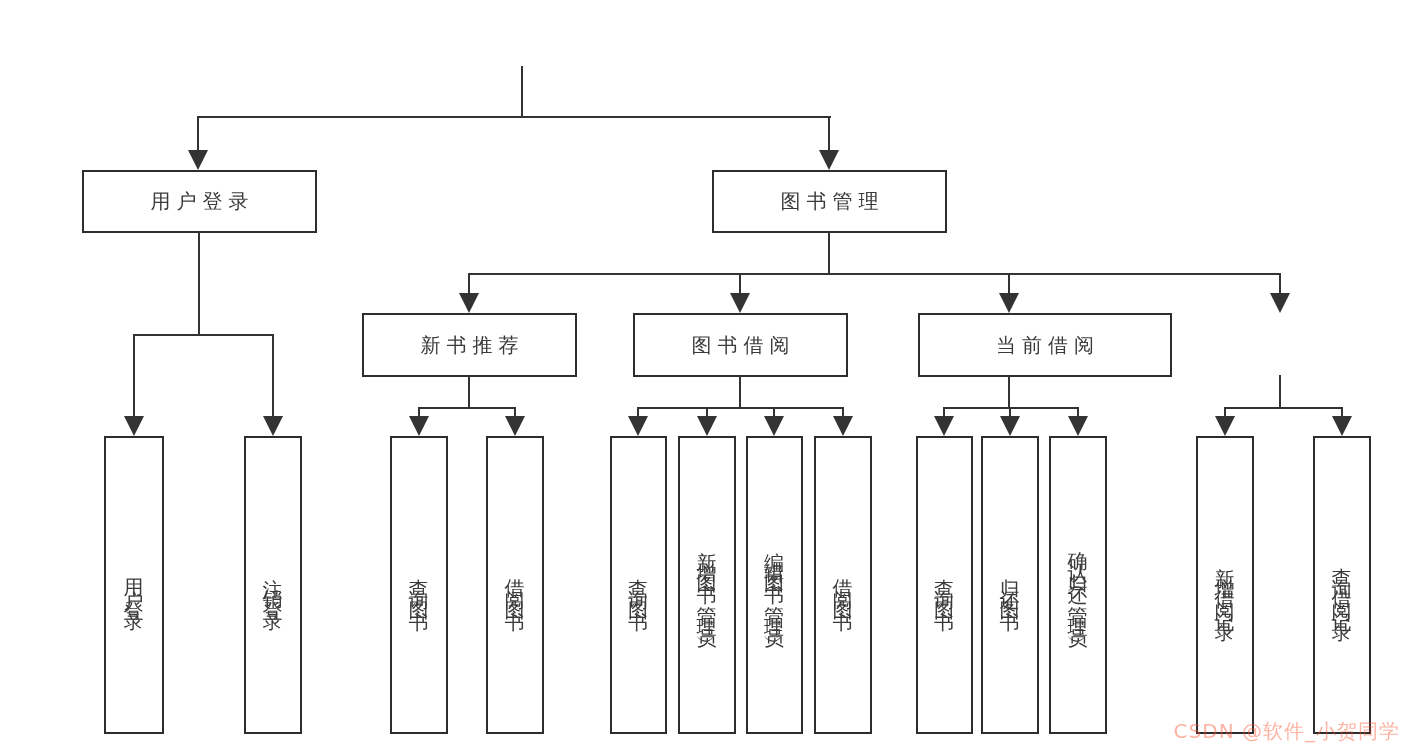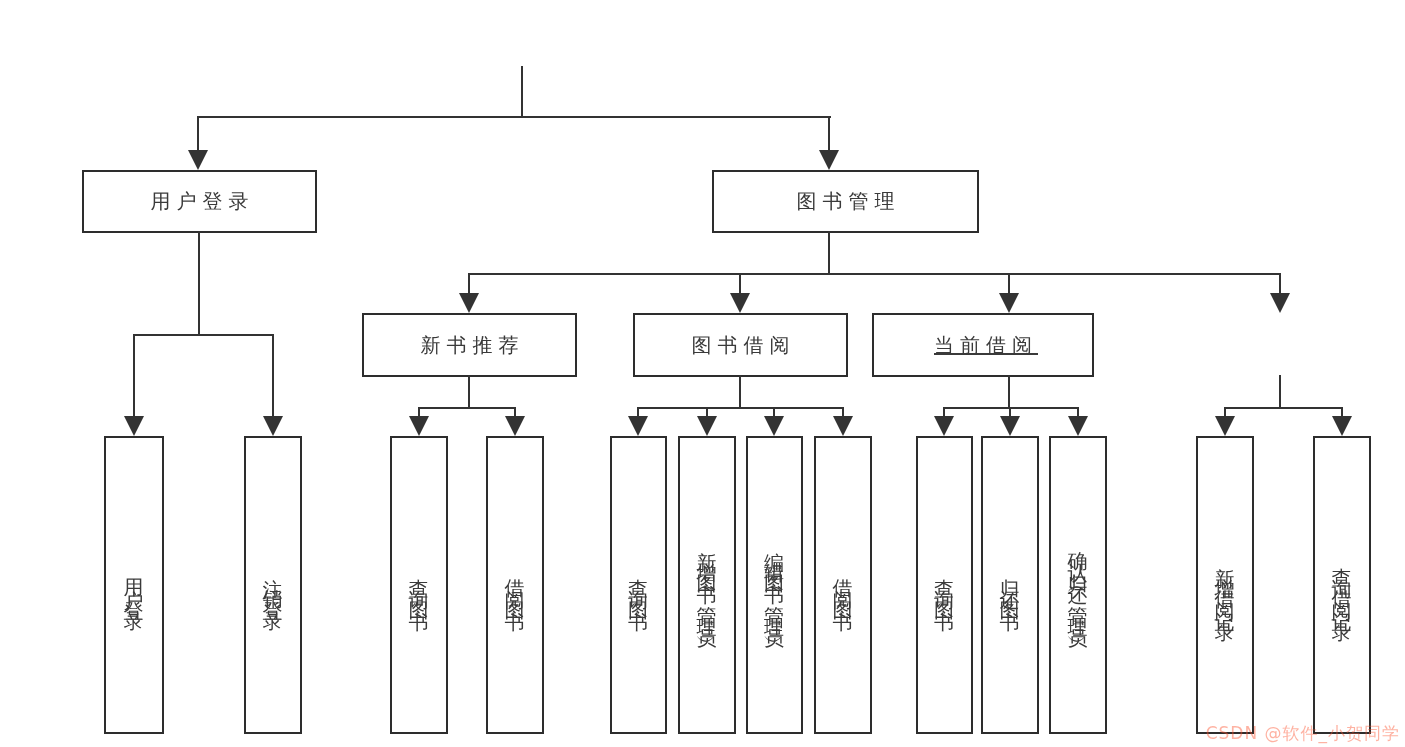--- a/index.html
+++ b/index.html
@@ -37,41 +37,41 @@
   .hline{position:absolute;height:2px;background:#333333;}
   .arrow{
     position:absolute;width:0;height:0;
     border-left:10px solid transparent;
     border-right:10px solid transparent;
     border-top:20px solid #333333;
   }
   #watermark{
     position:absolute;
     right:5px;bottom:2px;
-    font-size:17px;
+    font-size:20px;
     letter-spacing:1px;
     color:rgba(252,85,49,0.45);
     white-space:nowrap;
   }
 </style>
 </head>
 <body>
 
 <div id="stage">
 
 
   <div class="vline" style="left:521px;top:66px;height:52px;"></div>
   <div class="hline" style="left:197px;top:116px;width:634px;"></div>
   <div class="vline" style="left:197px;top:116px;height:36px;"></div>
   <div class="arrow" style="left:188px;top:150px;"></div>
   <div class="vline" style="left:828px;top:116px;height:36px;"></div>
   <div class="arrow" style="left:819px;top:150px;"></div>
 
   <div class="box" style="left:82px;top:170px;width:235px;height:63px;">用户登录</div>
-  <div class="box" style="left:712px;top:170px;width:267px;height:63px;">图书管理</div>
+  <div class="box" style="left:712px;top:170px;width:235px;height:63px;">图书管理</div>
 
   <div class="vline" style="left:198px;top:231px;height:104px;"></div>
   <div class="hline" style="left:133px;top:334px;width:141px;"></div>
   <div class="vline" style="left:133px;top:334px;height:84px;"></div>
   <div class="arrow" style="left:124px;top:416px;"></div>
   <div class="vline" style="left:272px;top:334px;height:84px;"></div>
   <div class="arrow" style="left:263px;top:416px;"></div>
 
   <div class="vline" style="left:828px;top:231px;height:43px;"></div>
   <div class="hline" style="left:468px;top:273px;width:813px;"></div>
@@ -79,21 +79,21 @@
   <div class="arrow" style="left:459px;top:293px;"></div>
   <div class="vline" style="left:739px;top:273px;height:22px;"></div>
   <div class="arrow" style="left:730px;top:293px;"></div>
   <div class="vline" style="left:1008px;top:273px;height:22px;"></div>
   <div class="arrow" style="left:999px;top:293px;"></div>
   <div class="vline" style="left:1279px;top:273px;height:22px;"></div>
   <div class="arrow" style="left:1270px;top:293px;"></div>
 
   <div class="box" style="left:362px;top:313px;width:215px;height:64px;">新书推荐</div>
   <div class="box" style="left:633px;top:313px;width:215px;height:64px;">图书借阅</div>
-  <div class="box" style="left:872px;top:313px;width:222px;height:64px;text-decoration:underline;">当前借阅</div>
+  <div class="box" style="left:918px;top:313px;width:254px;height:64px;">当前借阅</div>
 
   <div class="vline" style="left:468px;top:375px;height:33px;"></div>
   <div class="hline" style="left:418px;top:407px;width:98px;"></div>
   <div class="vline" style="left:418px;top:407px;height:11px;"></div>
   <div class="arrow" style="left:409px;top:416px;"></div>
   <div class="vline" style="left:514px;top:407px;height:11px;"></div>
   <div class="arrow" style="left:505px;top:416px;"></div>
 
   <div class="vline" style="left:739px;top:375px;height:33px;"></div>
   <div class="hline" style="left:638px;top:407px;width:206px;"></div>

